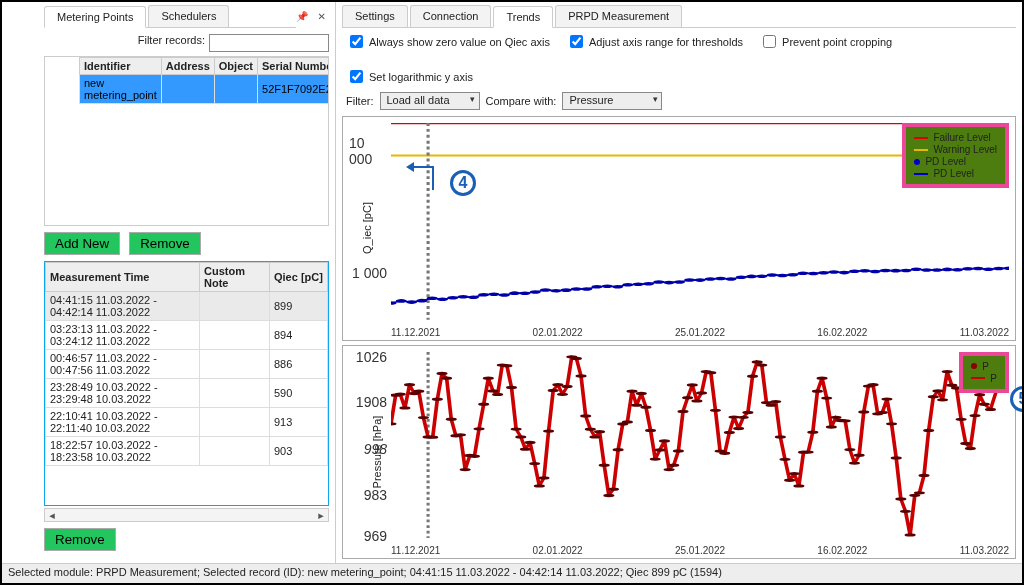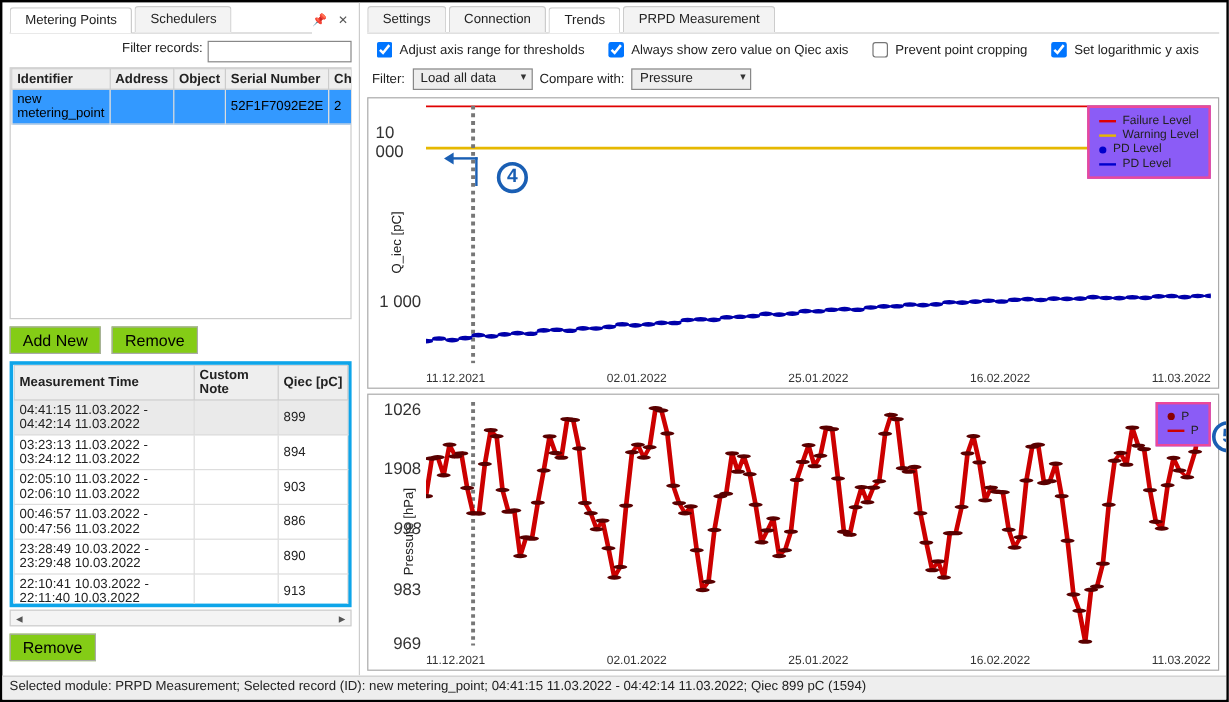--- a/index.html
+++ b/index.html
@@ -1,63 +1,63 @@
 <!DOCTYPE html>
 <html><head>
 <meta charset="utf-8">
 <style>
   * { box-sizing: border-box; font-family: "Segoe UI", Tahoma, sans-serif; }
   body { margin: 0; background: #fff; font-size: 11px; color: #222; }
   .app { width: 1024px; height: 585px; border: 2px solid #000; position: relative; display: flex; flex-direction: column; }
   .main { flex: 1; display: flex; overflow: hidden; }
-  .left-panel { width: 298px; border-right: 1px solid #ccc; display: flex; flex-direction: column; padding: 3px 6px 6px 6px; }
+  .left-panel { width: 298px; border-right: 1px solid #ccc; display: flex; flex-direction: column; padding: 3px 6px 6px 6px; margin-left: 36px; }
   .right-panel { flex: 1; display: flex; flex-direction: column; }
   .statusbar { height: 20px; background: #eee; border-top: 1px solid #ccc; font-size: 11px; padding: 2px 6px; white-space: nowrap; overflow: hidden; }
 
   
   .left-tabs-row { display: flex; align-items: center; }
   .pin-icons { margin-left: auto; font-size: 10px; color: #555; letter-spacing: 3px; }
   .left-tabs, .right-tabs { display: flex; border-bottom: 1px solid #ccc; }
   .tab { padding: 4px 12px; background: #f3f3f3; border: 1px solid #ccc; border-bottom: none; margin-right: 2px; cursor: pointer; border-radius: 3px 3px 0 0; }
   .tab.active { background: #fff; border-bottom: 1px solid #fff; position: relative; top: 1px; }
 
   .filter-row { display: flex; justify-content: flex-end; align-items: flex-start; margin: 6px 0 4px 0; gap: 4px; }
   .filter-row input { width: 120px; height: 18px; border: 1px solid #888; padding: 1px 3px; }
 
   table.grid { width: 100%; border-collapse: collapse; font-size: 11px; }
   table.grid th { background: #eee; border: 1px solid #ccc; padding: 2px 4px; font-weight: 600; text-align: left; }
   table.grid td { border: 1px solid #ddd; padding: 2px 4px; }
-  .points-wrap { border: 1px solid #ccc; height: 210px; overflow: auto; }
+  .points-wrap { border: 1px solid #ccc; height: 170px; overflow: auto; padding-left: 34px; }
   .points-wrap tr.sel td { background: #3399ff; color: #000; }
 
   .btnrow { margin: 6px 0; }
-  .btn { background: #84cc16; border: 1px solid #aaa; padding: 3px 10px; cursor: pointer; margin-right: 6px; }
+  .btn { background: #22c55e; border: 1px solid #aaa; padding: 3px 10px; cursor: pointer; margin-right: 6px; }
 
   .section-title { font-weight: 700; margin: 6px 0 3px 0; }
-  .meas-wrap { border: 3px solid #0ea5e9; flex: 1; overflow-y: auto; }
+  .meas-wrap { border: 1px solid #0ea5e9; flex: 1; overflow-y: auto; }
   table.meas th.qiec { width: 58px; }
   table.meas th.cnote { width: 70px; }
   table.meas tr.sel td { background: #eaeaea; }
   .hscroll { height: 14px; border: 1px solid #ccc; margin-top: 2px; background: #f4f4f4; display: flex; align-items: center; }
   .hscroll .arrow { width: 14px; text-align: center; color: #555; }
   .hscroll .track { flex: 1; }
 
   
   .right-tabs { margin: 3px 6px 0 6px; }
   .opts-row { display: flex; gap: 16px; padding: 4px 10px; align-items: center; flex-wrap: wrap; }
   .opts-row label { display: flex; align-items: center; gap: 3px; }
   .filterbar { display: flex; gap: 6px; align-items: center; padding: 2px 10px 6px 10px; }
   .combo { height: 18px; border: 1px solid #888; background: #eee; padding: 1px 18px 1px 6px; position: relative; min-width: 100px; }
   .combo::after { content: "▾"; position: absolute; right: 4px; top: 1px; font-size: 9px; color: #333; }
 
   .charts { flex: 1; display: flex; flex-direction: column; padding: 0 6px 4px 6px; gap: 4px; position: relative; }
   .chart { border: 1px solid #aaa; position: relative; background: #fff; }
   .chart.top { flex: 1.05; }
   .chart.bot { flex: 1; }
-  .legend { position: absolute; top: 6px; right: 6px; background: #8b5cf6; border: 2px solid #ec4899; padding: 4px 8px; font-size: 10px; z-index: 4; }
+  .legend { position: absolute; top: 6px; right: 6px; background: #4d7c0f; border: 4px solid #ec4899; padding: 4px 8px; font-size: 10px; z-index: 4; }
   .legend .row { display: flex; align-items: center; gap: 5px; margin: 1px 0; }
   .legend .sw { width: 14px; height: 2px; }
   .legend .dot { width: 6px; height: 6px; border-radius: 50%; }
 
   .ylabel { position: absolute; left: 4px; top: 50%; transform: translate(-6px,-50%) rotate(-90deg); transform-origin: center; font-size: 11px; white-space: nowrap; }
   .plot { position: absolute; left: 48px; right: 6px; top: 6px; bottom: 20px; }
   .xticks { position: absolute; left: 48px; right: 6px; bottom: 2px; display: flex; justify-content: space-between; font-size: 10px; color: #333; margin-top: 32px; }
   .yticks { position: absolute; left: 6px; top: 6px; bottom: 20px; width: 40px; }
   .ytick { position: absolute; right: 2px; font-size: 14px; color: #333; transform: translateY(-50%); }
 
@@ -129,33 +129,28 @@
                 <td>04:41:15 11.03.2022 - 04:42:14 11.03.2022</td>
                 <td></td>
                 <td>899</td>
               </tr>
               <tr>
                 <td>03:23:13 11.03.2022 - 03:24:12 11.03.2022</td>
                 <td></td>
                 <td>894</td>
               </tr>
               <tr>
-                <td>02:05:10 11.03.2022 - 02:06:10 11.03.2022</td>
-                <td></td>
-                <td>903</td>
-              </tr>
-              <tr>
                 <td>00:46:57 11.03.2022 - 00:47:56 11.03.2022</td>
                 <td></td>
                 <td>886</td>
               </tr>
               <tr>
                 <td>23:28:49 10.03.2022 - 23:29:48 10.03.2022</td>
                 <td></td>
-                <td>890</td>
+                <td>590</td>
               </tr>
               <tr>
                 <td>22:10:41 10.03.2022 - 22:11:40 10.03.2022</td>
                 <td></td>
                 <td>913</td>
               </tr>
               <tr>
                 <td>18:22:57 10.03.2022 - 18:23:58 10.03.2022</td>
                 <td></td>
                 <td>903</td>
@@ -177,25 +172,25 @@
       <div class="right-tabs">
         <div class="tab">Settings</div>
         <div class="tab">Connection</div>
         <div class="tab active">Trends</div>
         <div class="tab">PRPD Measurement</div>
       </div>
 
       <div class="opts-row">
         <label>
             <input type="checkbox" checked="" style=""> 
-            <span>Adjust axis range for thresholds</span>
+            <span>Always show zero value on Qiec axis</span>
           </label>
         <label>
             <input type="checkbox" checked="" style=""> 
-            <span>Always show zero value on Qiec axis</span>
+            <span>Adjust axis range for thresholds</span>
           </label>
         <label>
             <input type="checkbox" style=""> 
             <span>Prevent point cropping</span>
           </label>
         <label>
             <input type="checkbox" checked="" style=""> 
             <span>Set logarithmic y axis</span>
           </label>
       </div>

